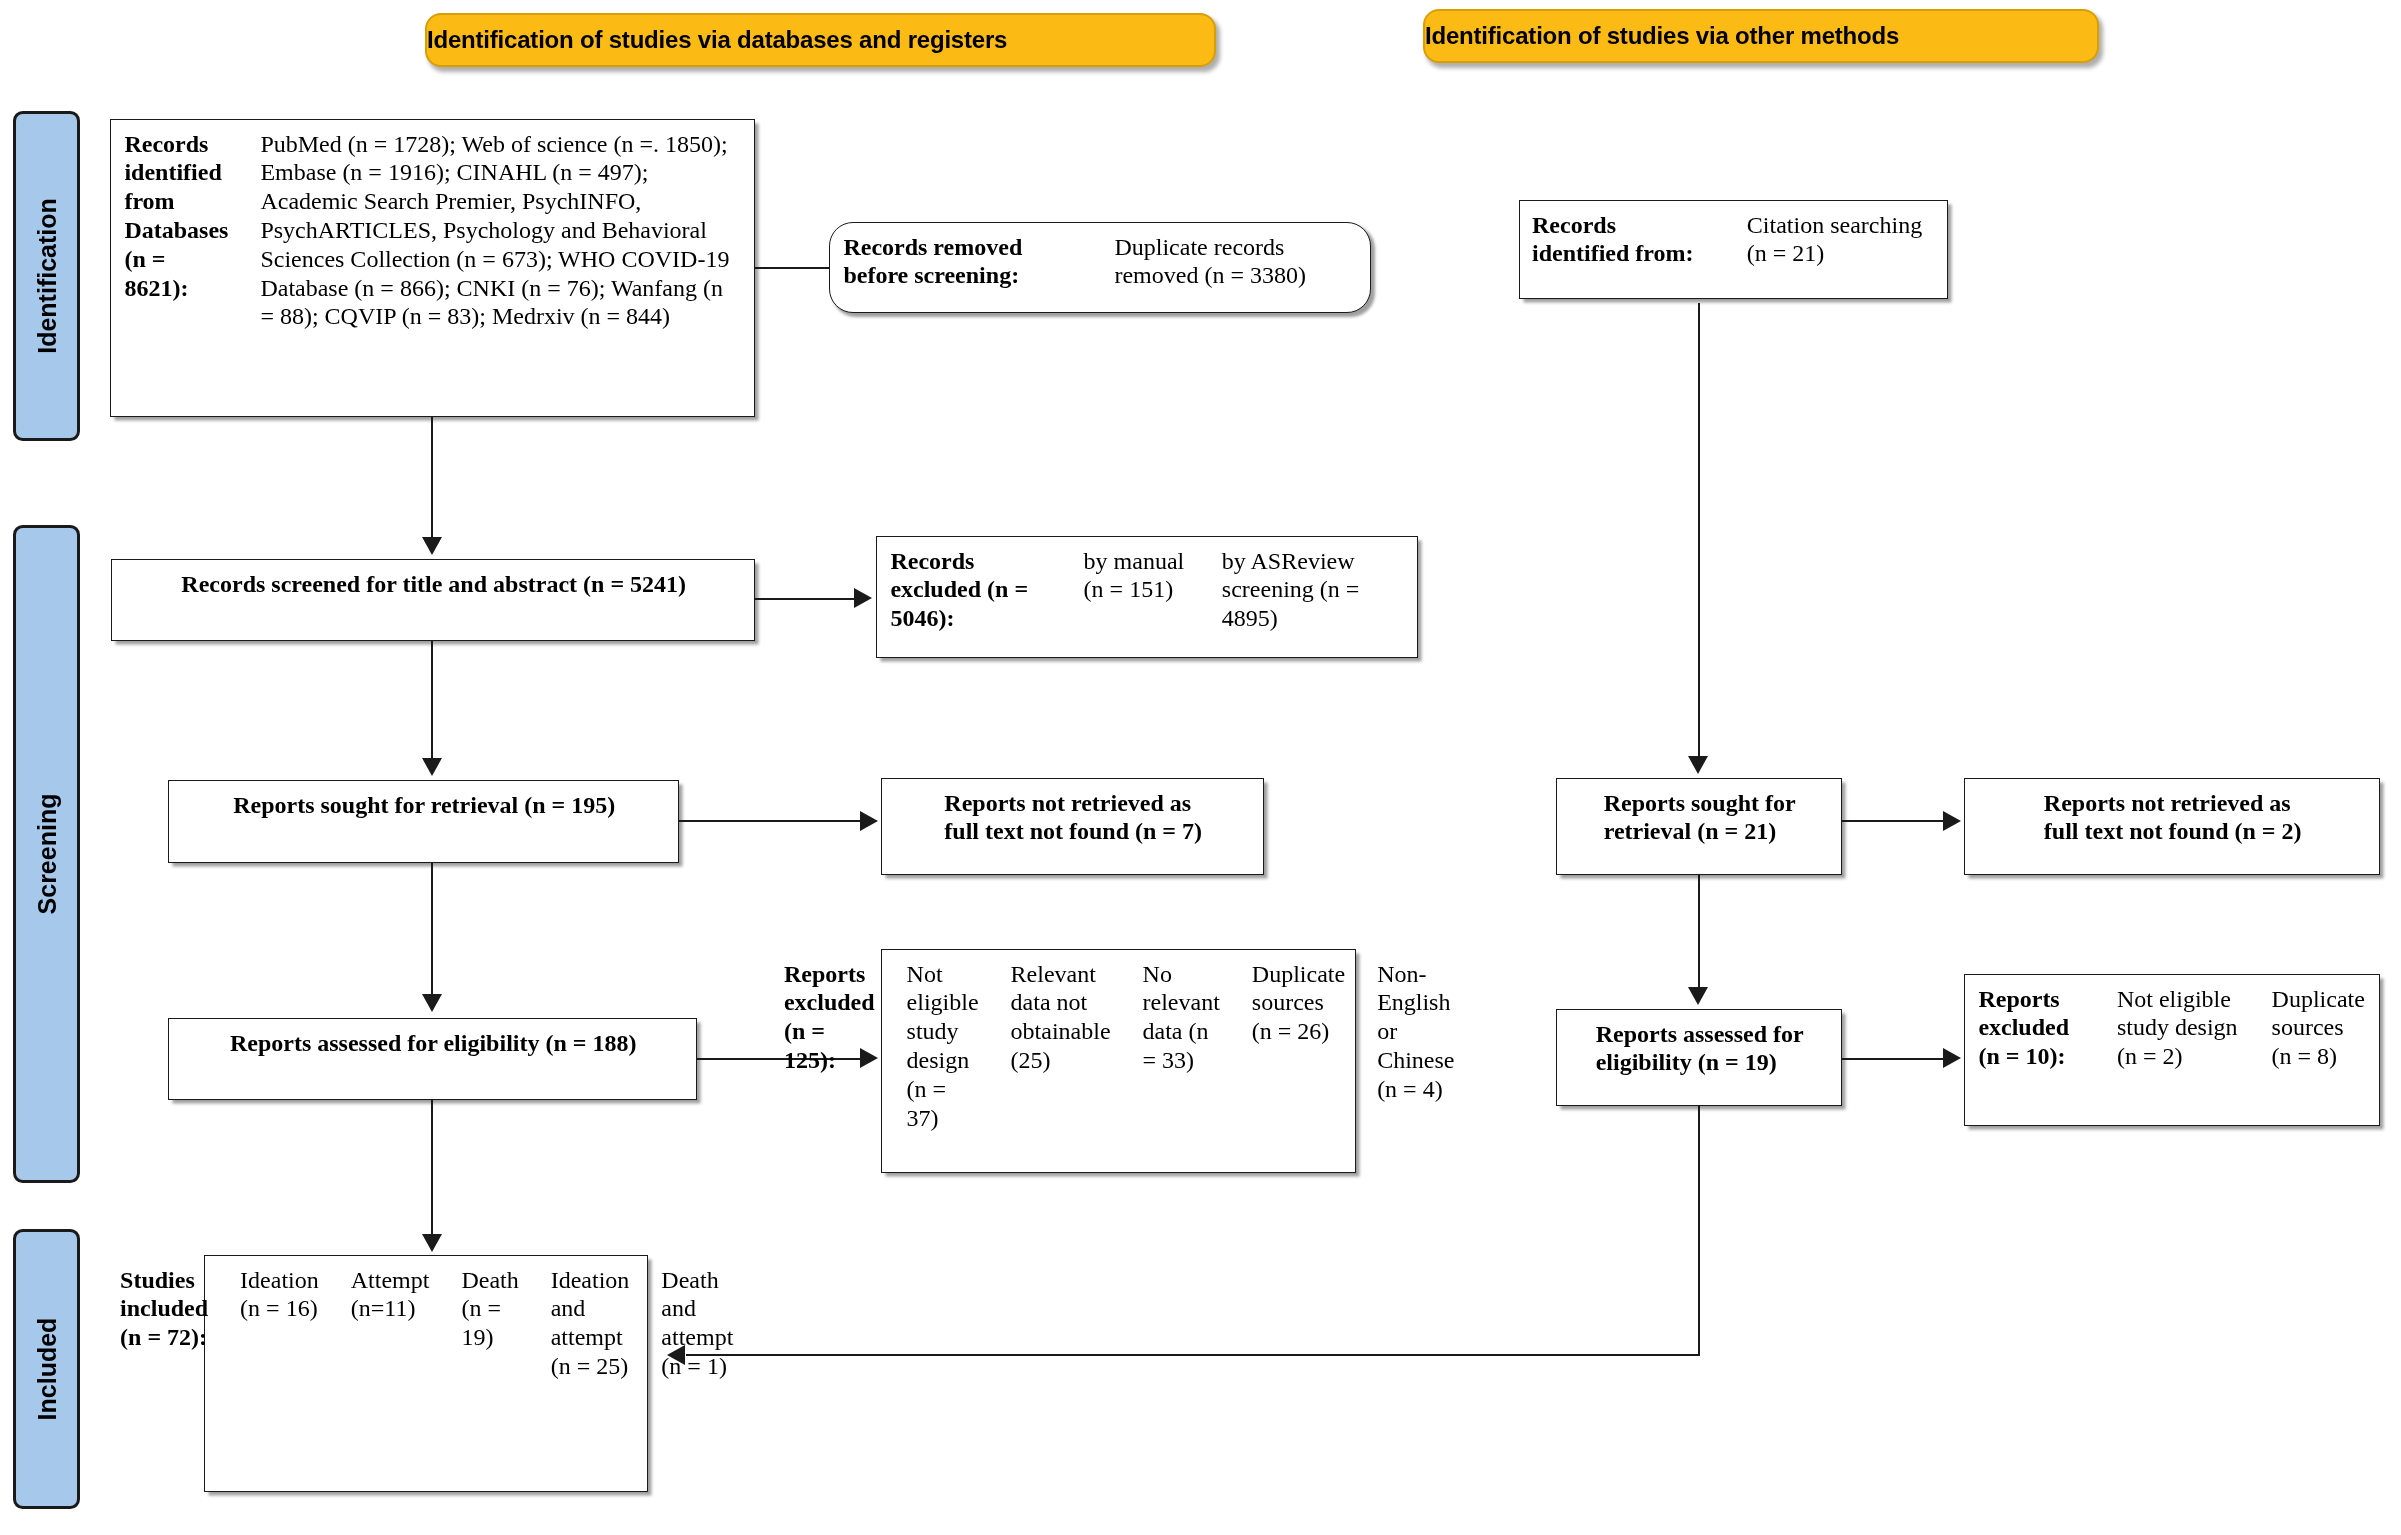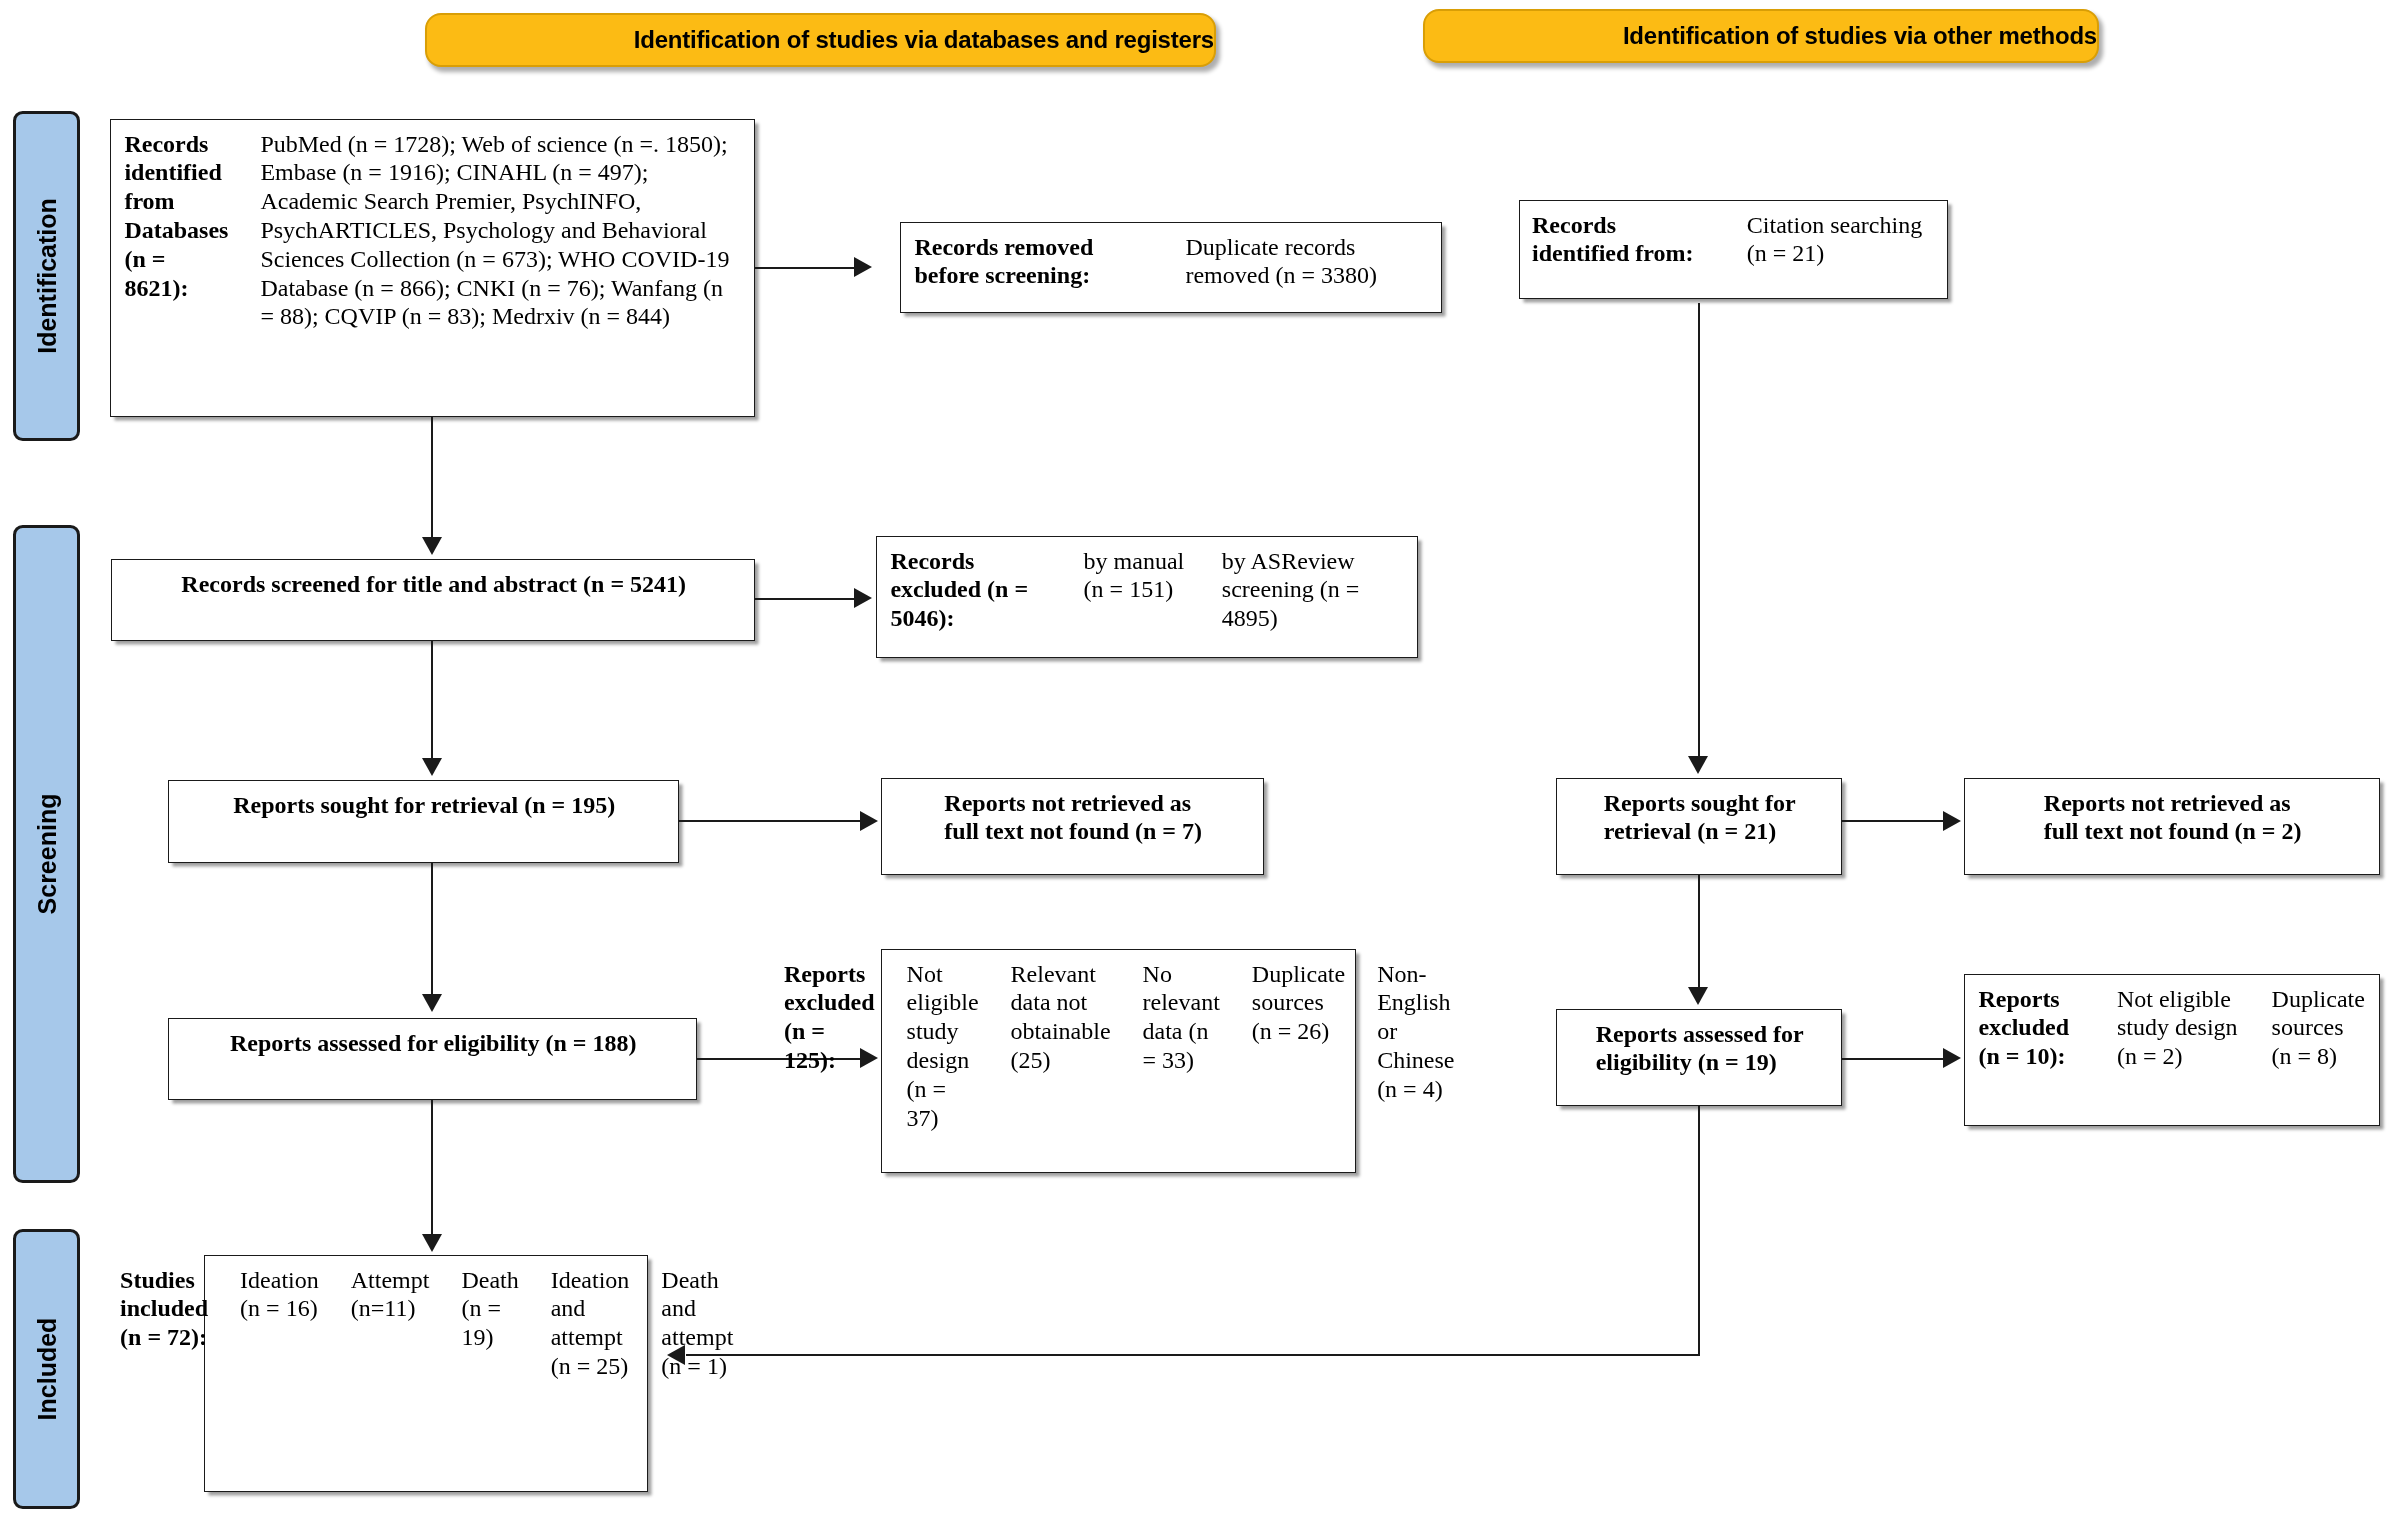--- a/index.html
+++ b/index.html
@@ -18,21 +18,21 @@
 
   
   .phase-header {
     position: absolute;
     background: #FCBB14;
     border: 2.4px solid #d99e06;
     border-radius: 16px;
     box-shadow: 3.7px 4.3px 4.3px rgba(0,0,0,0.32);
     display: flex;
     align-items: center;
-    justify-content: flex-end;
+    justify-content: flex-start;
     color: #000000;
     font-family: "Liberation Sans", "DejaVu Sans", sans-serif;
     font-weight: bold;
     font-size: 24px;
     letter-spacing: -0.2px;
     text-align: center;
     box-sizing: border-box;
   }
 
   
@@ -138,21 +138,21 @@
   </div>
 
   <div class="node" style="left:110px; top:119px; width:645px; height:298px;">
     <div class="title">Records identified from Databases (n = 8621):</div>
     <div class="sub">PubMed (n = 1728); Web of science (n =. 1850); Embase (n = 1916); CINAHL (n = 497); Academic Search Premier, PsychINFO, PsychARTICLES, Psychology and Behavioral Sciences Collection (n = 673); WHO COVID-19 Database (n = 866); CNKI (n = 76); Wanfang (n = 88); CQVIP (n = 83); Medrxiv (n = 844)</div>
   </div>
 
   <div class="hline" style="left:755px; top:267px; width:100px;"></div>
   <div class="arrow-right" style="left:854px; top:257px;"></div>
 
-  <div class="node" style="left:900px; top:222px; width:542px; height:91px;">
+  <div class="node" style="left:829px; top:222px; width:542px; height:91px;border-radius:24px;">
     <div class="title">Records removed before screening:</div>
     <div class="sub">Duplicate records removed (n = 3380)</div>
   </div>
 
   <div class="vline" style="left:431px; top:417px; width:1.8px; height:122px;"></div>
   <div class="arrow-down" style="left:422px; top:537px;"></div>
 
   <div class="node" style="left:111px; top:559px; width:644px; height:82px;">
     <div class="title">Records screened for title and abstract (n = 5241)</div>
   </div>

